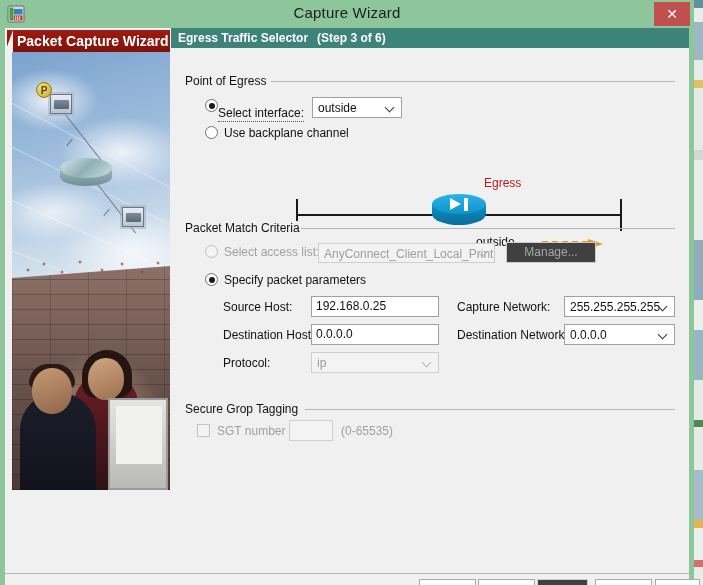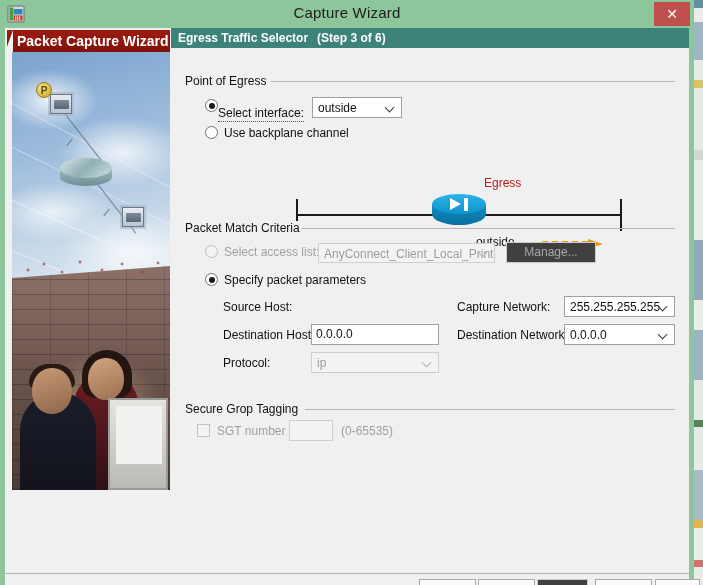--- a/index.html
+++ b/index.html
@@ -536,20 +536,21 @@
           <span class="arrow"></span>
         </div>
         <div class="btn disabled" style="left: 327px; top: 14px; width: 90px; height: 21px; line-height: 19px;">Manage...</div>
 
         <div class="radio checked" style="left: 26px; top: 45px;">
             <span class="outer"></span>
           </div>
         <div class="lbl" style="left: 45px; top: 45px;">Specify packet parameters</div>
 
         <div class="lbl" style="left: 44px; top: 72px;">Source Host:</div>
+        <div class="field" style="left: 132px; top: 68px; width: 128px; height: 21px;">192.168.0.25</div>
 
         <div class="lbl" style="left: 44px; top: 100px;">Destination Host:</div>
         <div class="field" style="left: 132px; top: 96px; width: 128px; height: 21px;">0.0.0.0</div>
 
         <div class="lbl" style="left: 44px; top: 128px;">Protocol:</div>
         <div class="combo disabled" style="left: 132px; top: 124px; width: 128px; height: 21px;">
           <span>ip</span>
           <span class="arrow"></span>
         </div>
 

